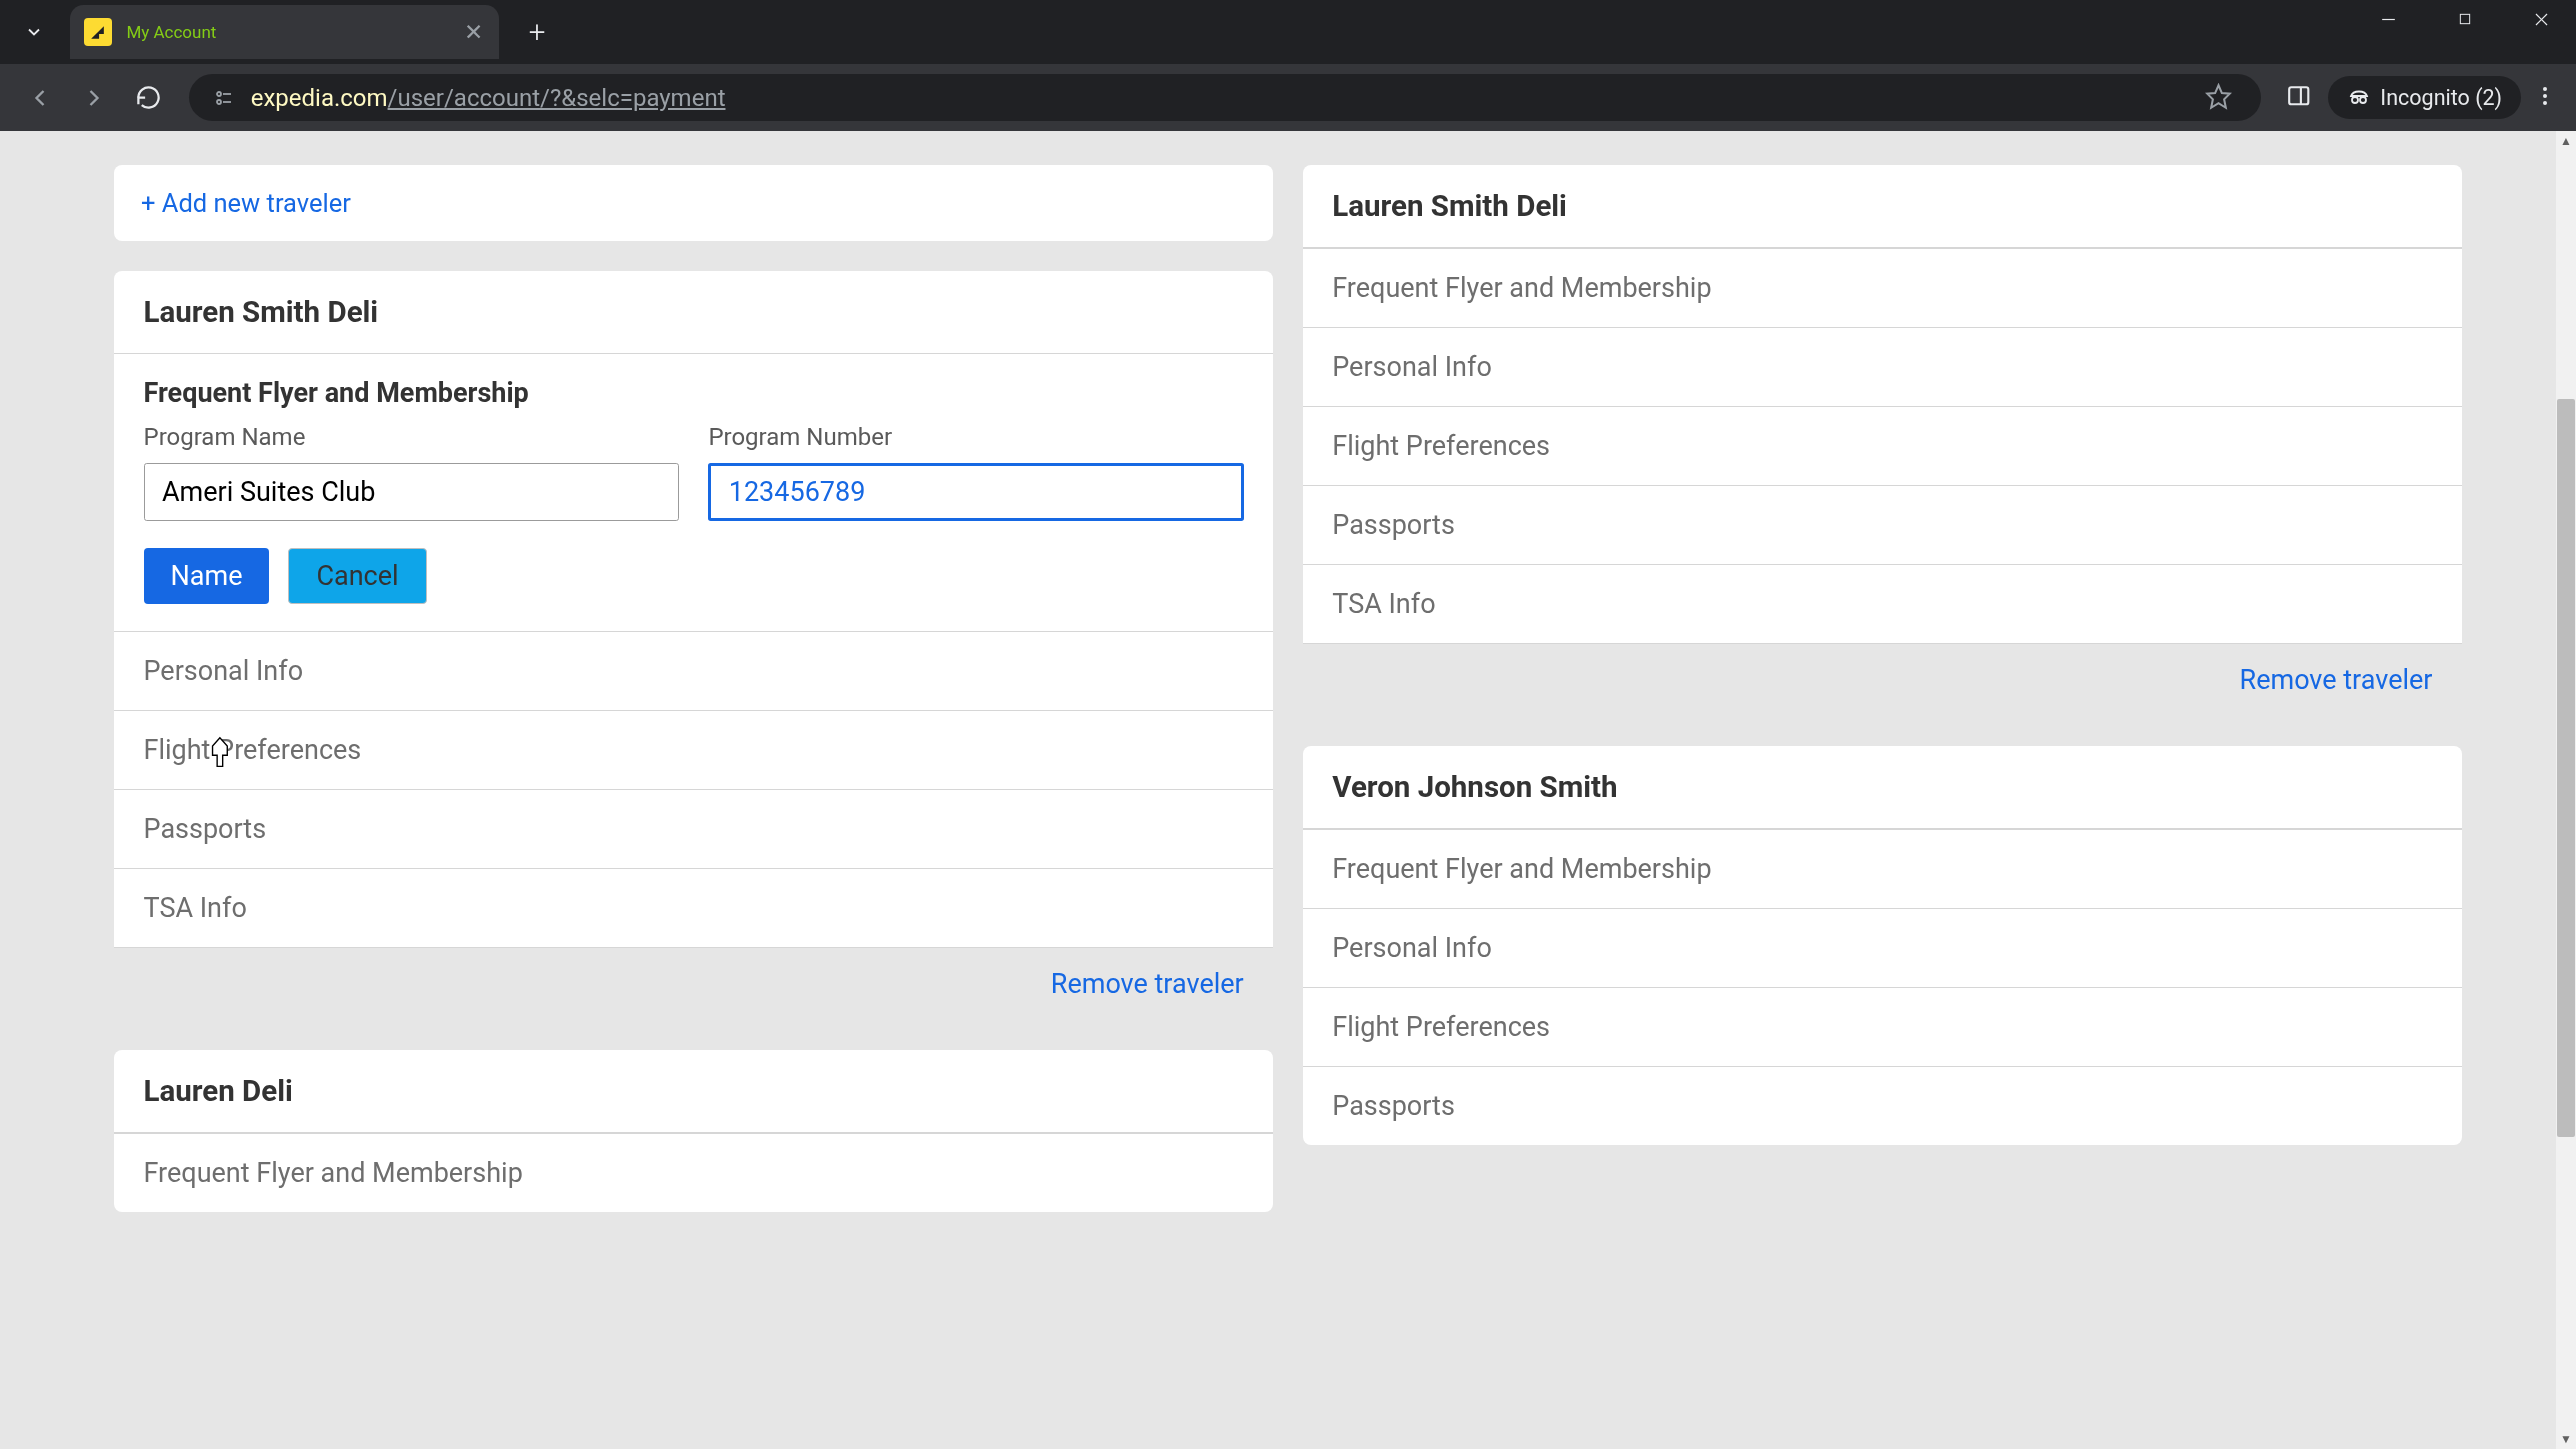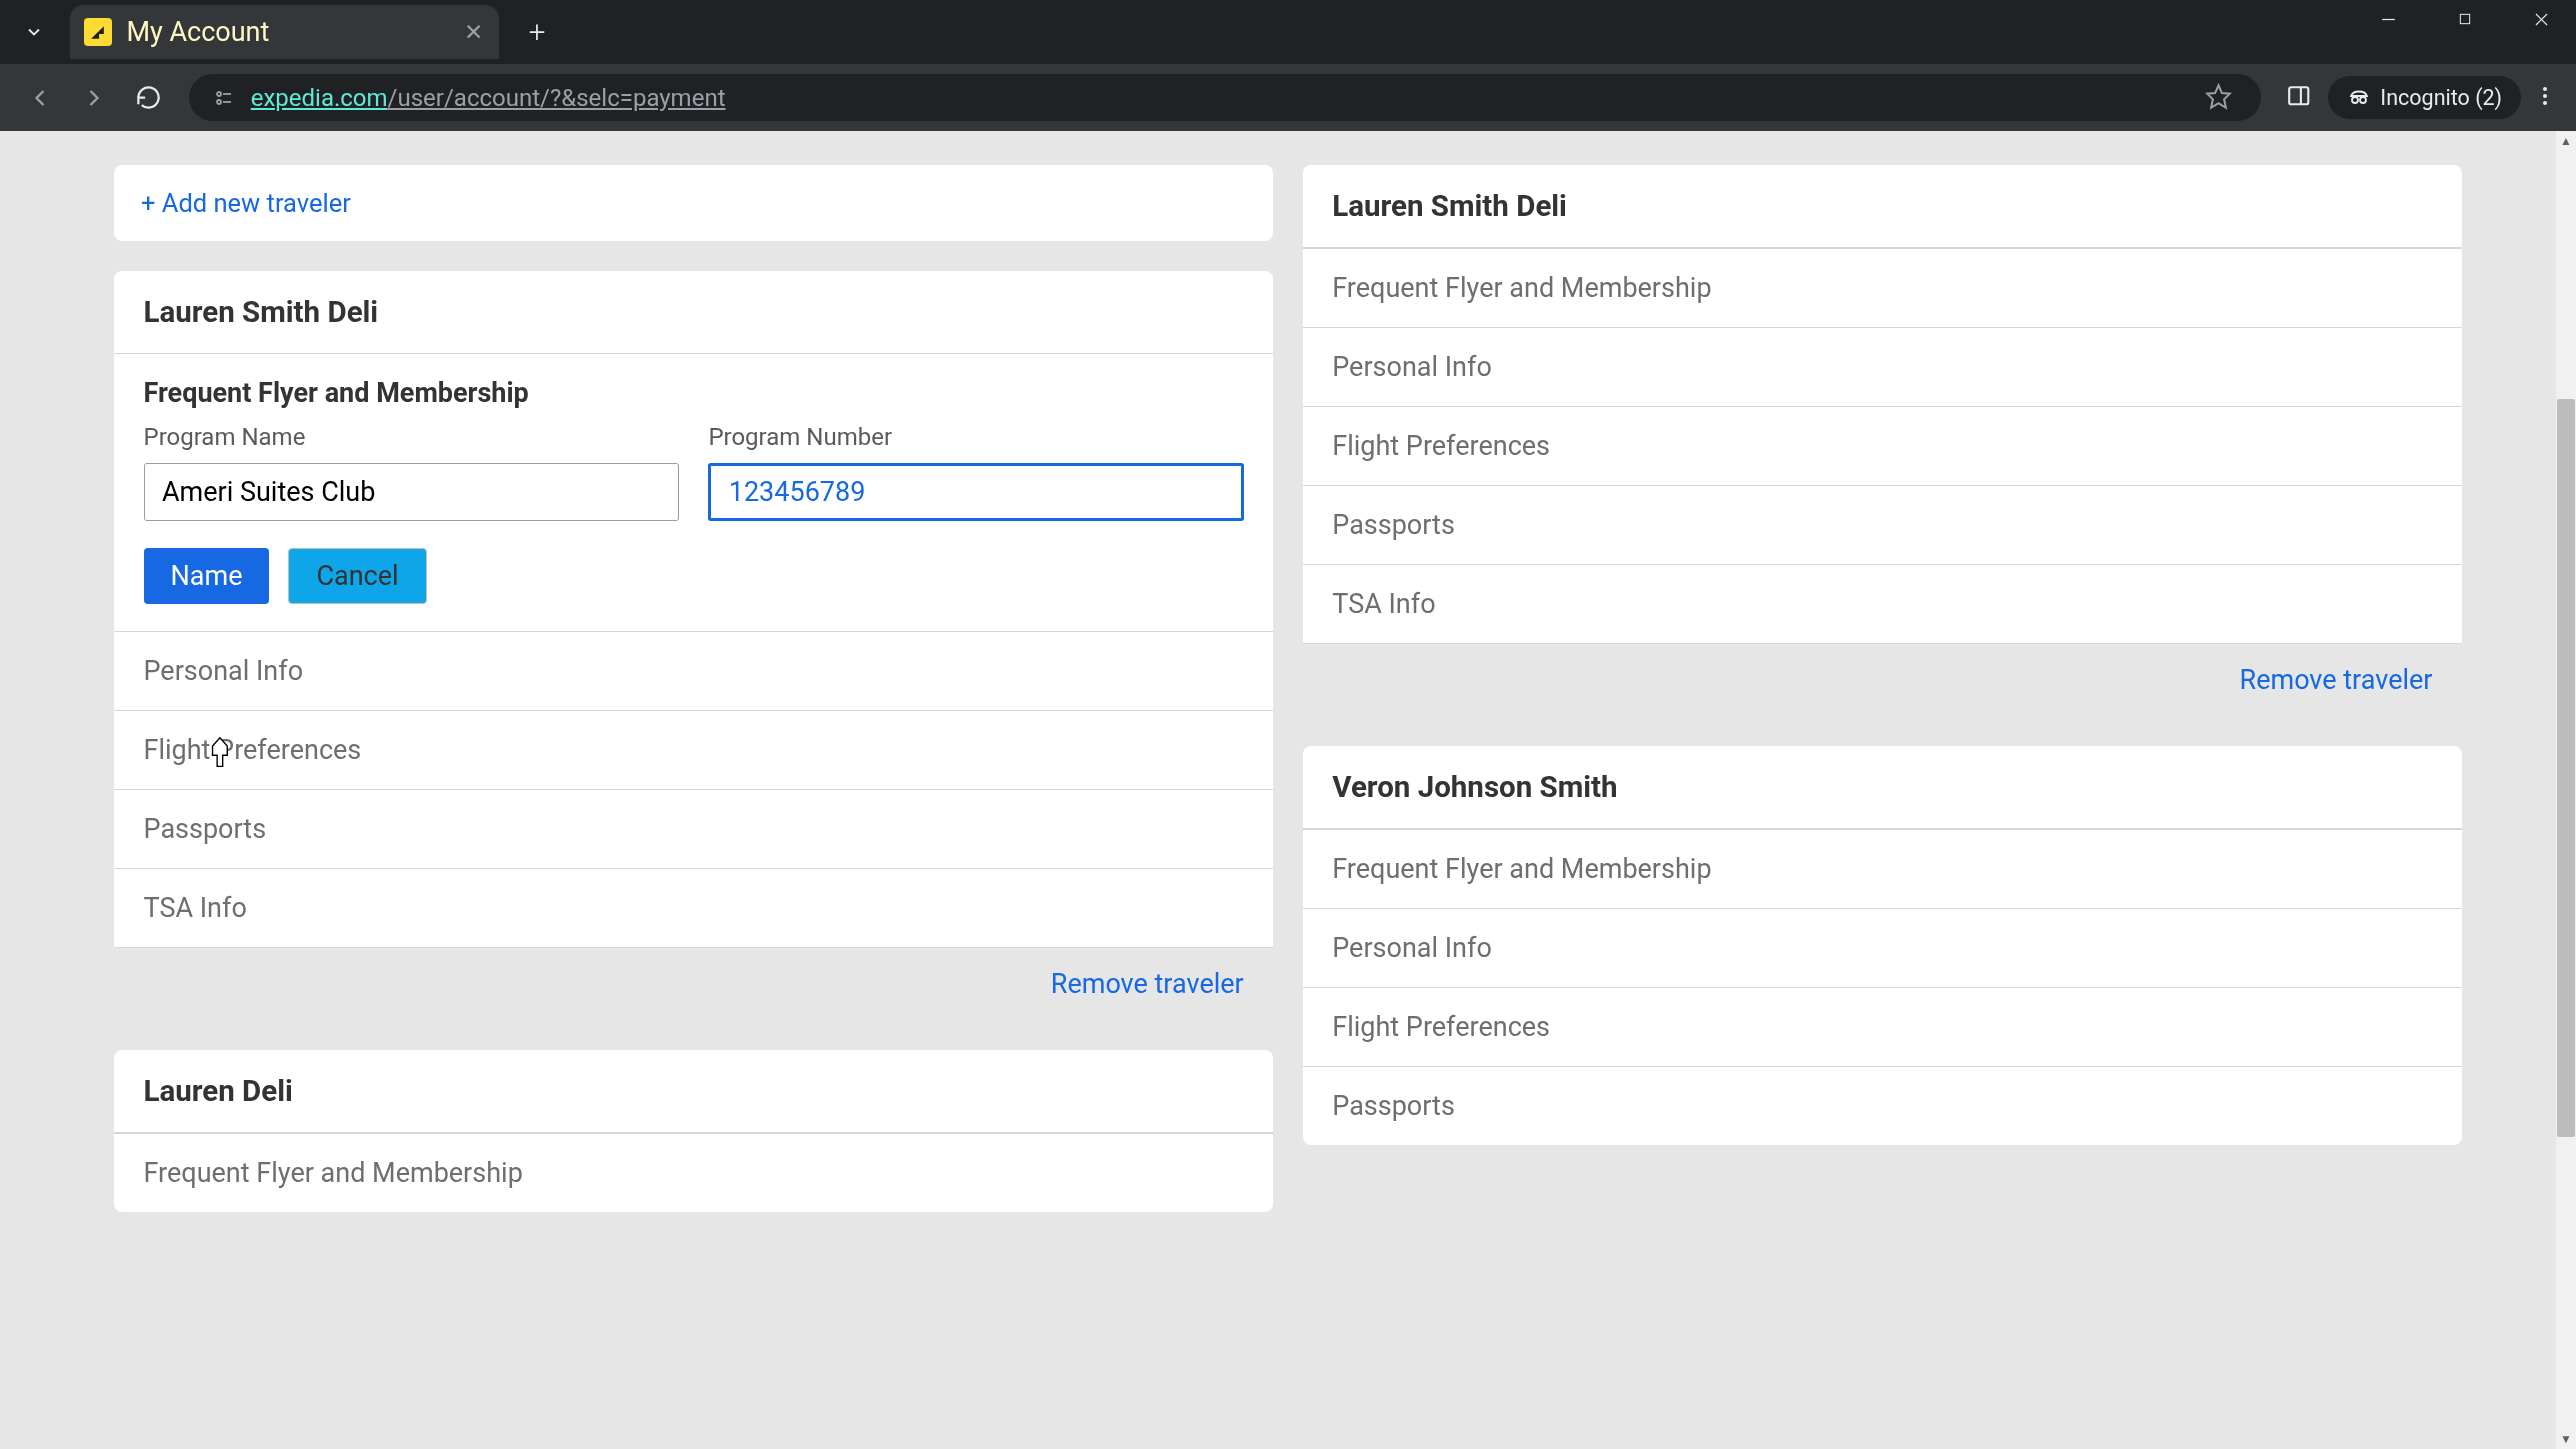--- a/index.html
+++ b/index.html
@@ -24,21 +24,21 @@
     .tab {
       background: #35363a; border-radius: 13.4px 13.4px 0 0; height: 54px;
       display: flex; align-items: center; padding: 0 16px 0 13.4px;
       margin-left: 17.4px; min-width: 429px;
     }
     .tab-favicon {
       width: 28px; height: 28px; background: #fddb32; border-radius: 4px;
       display: flex; align-items: center; justify-content: center; margin-right: 14.8px;
     }
     .tab-favicon svg { width: 19px; height: 19px; }
-    .tab-title { color: #fef9c3; font-size: 27px; flex: 1; }
+    .tab-title { color: #84cc16; font-size: 17px; flex: 1; }
     .tab-close { color: #9aa0a6; font-size: 23px; margin-left: 12px; }
     .new-tab { color: #e8eaed; font-size: 29.5px; margin-left: 29.5px; font-weight: 300; }
 
     .toolbar {
       position: absolute; top: 64px; left: 0; right: 0; height: 67px;
       background: #35363a; display: flex; align-items: center; padding: 0 13.4px;
     }
     .nav-icon {
       width: 38px; height: 38px; display: flex; align-items: center; justify-content: center;
       color: #9aa0a6; margin: 0 8px;
@@ -46,21 +46,21 @@
     .nav-icon.active { color: #e8eaed; }
     .url-bar {
       flex: 1; height: 47px; background: #202124; border-radius: 25.5px;
       display: flex; align-items: center; padding: 0 19px; margin: 0 13.4px;
     }
     .site-info {
       width: 29.5px; height: 29.5px; display: flex; align-items: center; justify-content: center;
       color: #9aa0a6; margin-right: 13.4px;
     }
     .url-text { color: #e8eaed; font-size: 24px; flex: 1; }
-    .url-domain { color: #5eead4; text-decoration: underline; }
+    .url-domain { color: #fef9c3; }
     .url-path { color: #9aa0a6; text-decoration: underline; }
     .star-icon { color: #9aa0a6; width: 29.5px; margin: 0 8px; }
     .panel-icon { color: #e8eaed; width: 29.5px; margin: 0 12px; }
     .incognito-chip {
       background: #202124; border-radius: 25.5px; padding: 9.4px 19px;
       display: flex; align-items: center; gap: 9.4px; color: #e8eaed; font-size: 21.5px;
     }
     .menu-icon { color: #e8eaed; width: 29.5px; margin-left: 12px; }
 
     .page {

